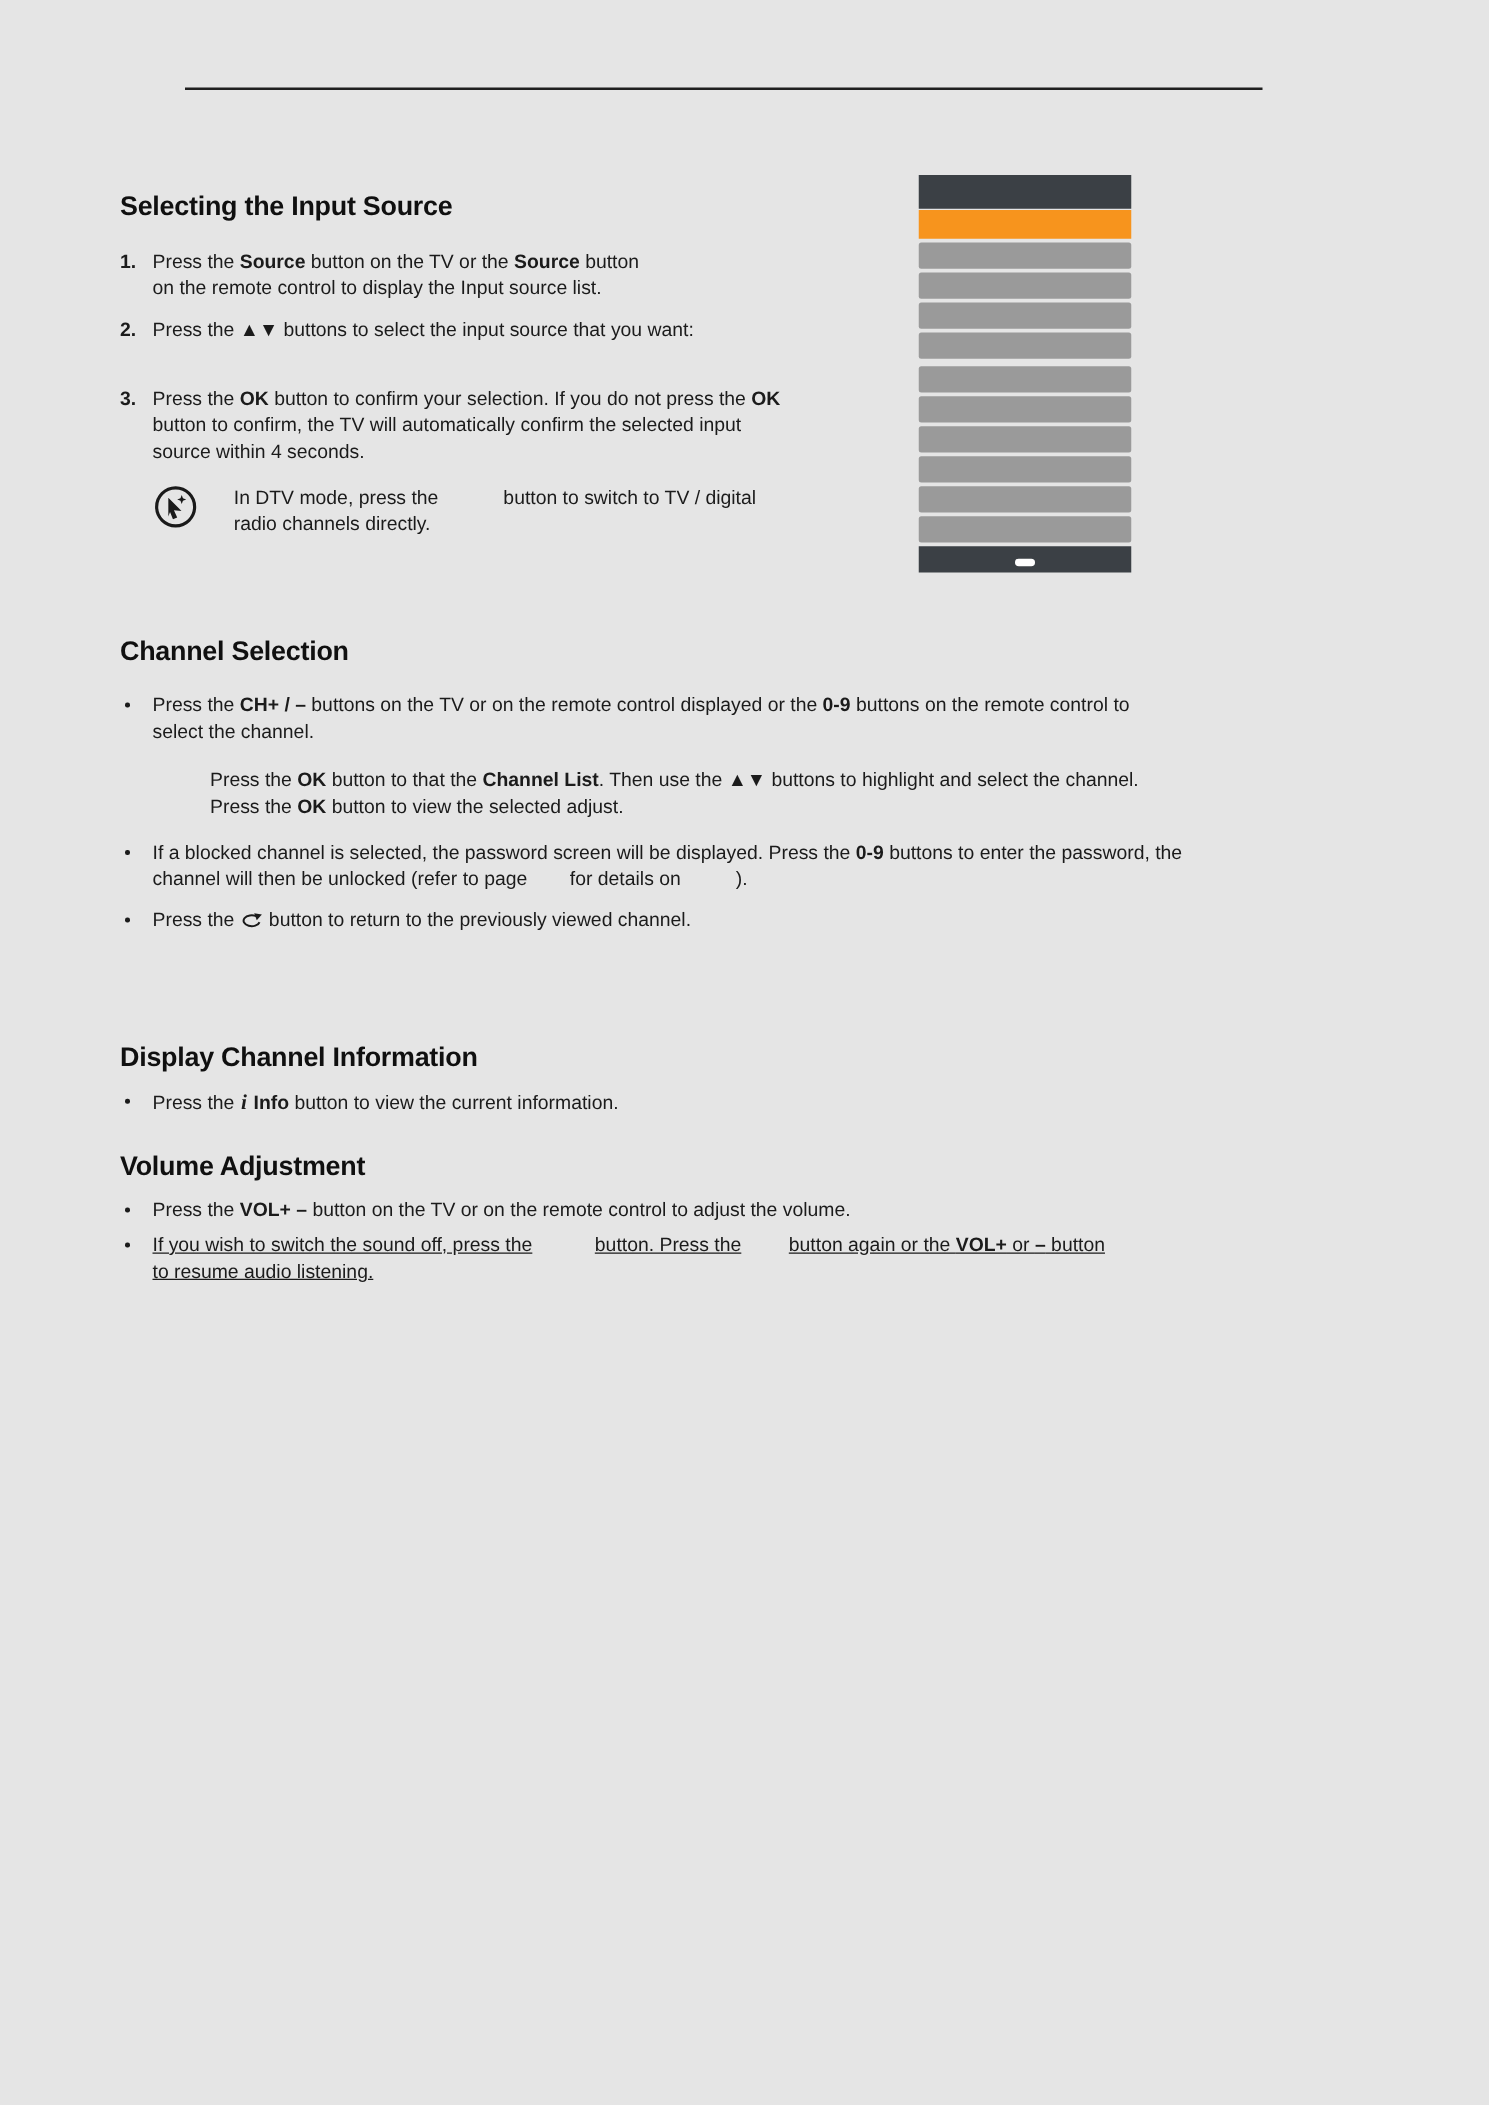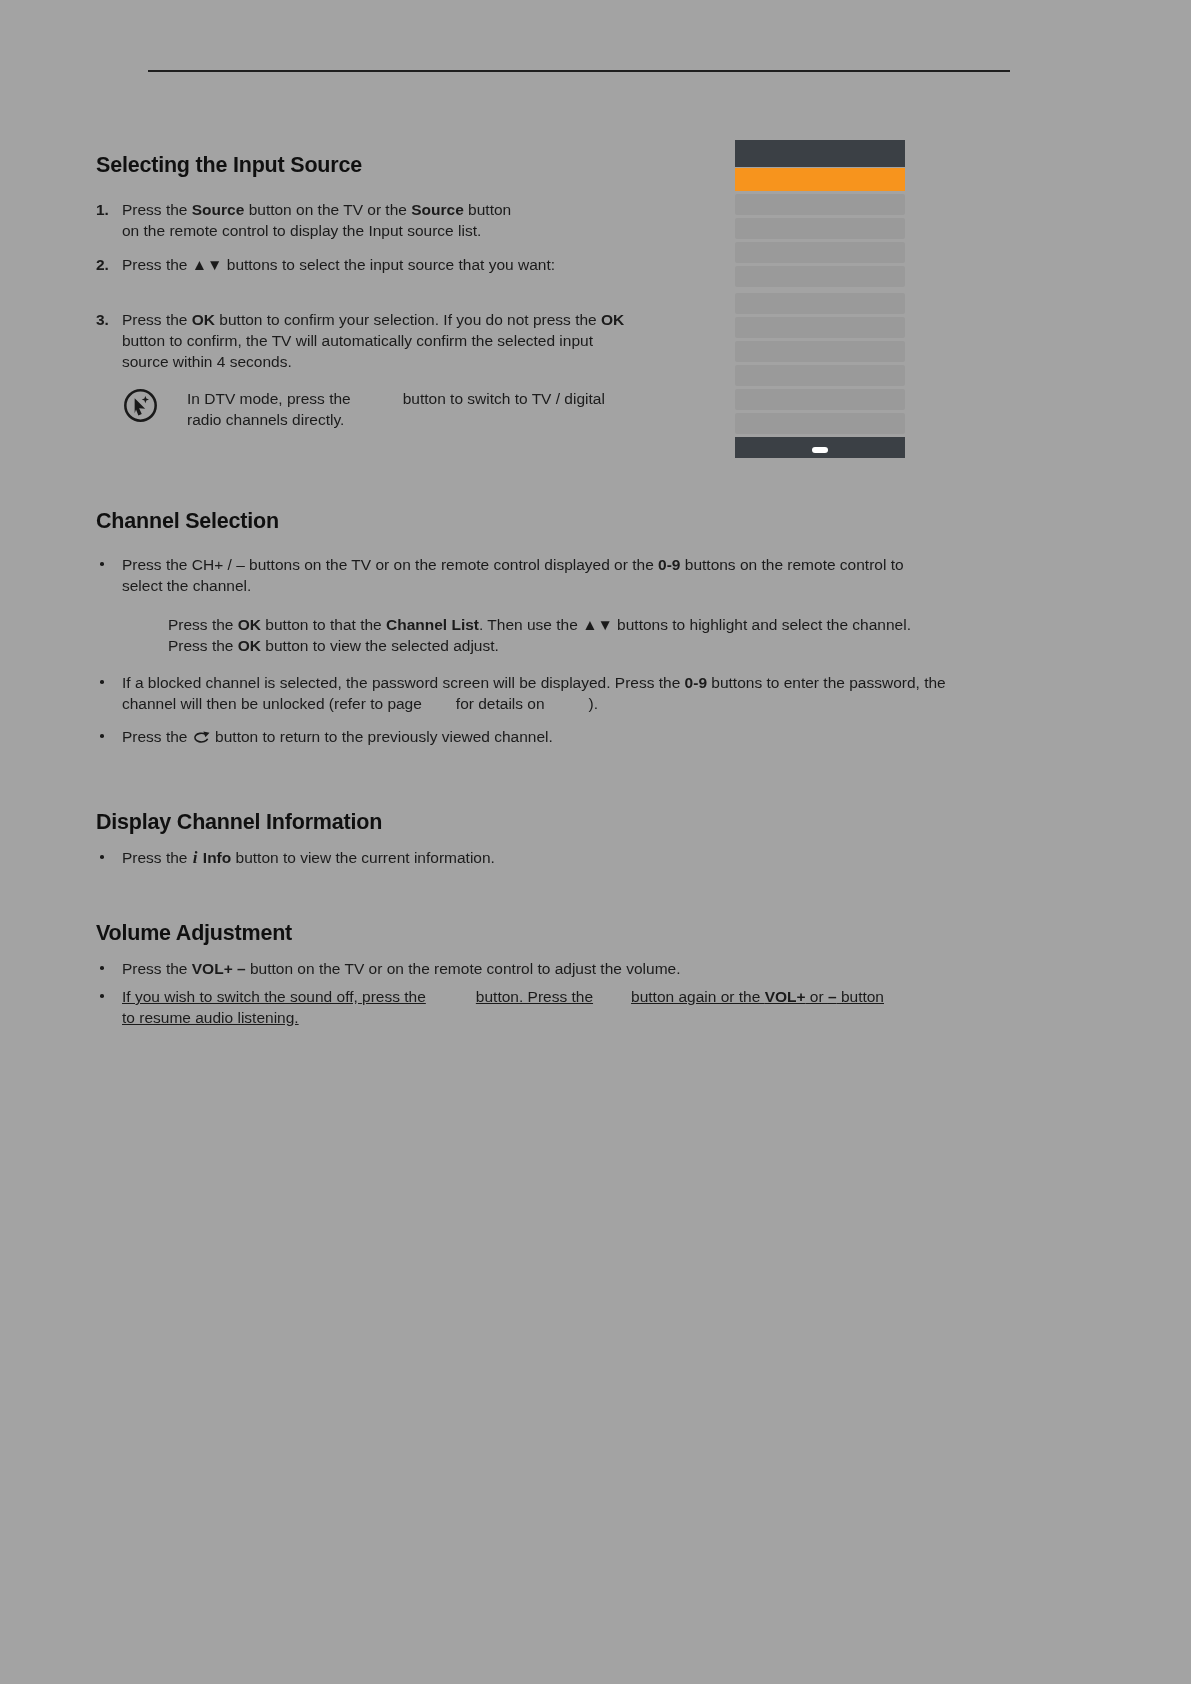--- a/index.html
+++ b/index.html
@@ -1,35 +1,35 @@
 <!DOCTYPE html>
 <html><head>
 <meta charset="utf-8">
 <style>
   html,body{margin:0;padding:0;background:#ffffff;}
   .page{
     position:relative;
     width:1191px;height:1684px;
-    background:#a3a3a3;
+    background:#e5e5e5;
     font-family:"Liberation Sans",sans-serif;
     color:#1b1b1b;
     font-size:15.5px;line-height:21px;
     overflow:hidden;
   }
   .top-rule{position:absolute;left:148px;top:70px;width:862px;height:2px;background:#1f1f1f;}
 
   h2.sec-title{
     margin:0;font-size:21.5px;line-height:26px;font-weight:bold;color:#101010;
     letter-spacing:-0.2px;
   }
 
   
   .sec-input{position:absolute;left:96px;top:152px;width:620px;}
   .sec-channel{position:absolute;left:96px;top:508px;width:900px;}
-  .sec-dispinfo{position:absolute;left:96px;top:809px;width:820px;}
+  .sec-dispinfo{position:absolute;left:96px;top:833px;width:820px;}
   .sec-volume{position:absolute;left:96px;top:920px;width:900px;}
 
   
   .steps{margin-top:21px;}
   .step{display:flex;margin-bottom:13px;}
   .step:nth-child(2){margin-bottom:34px;}
   .step-num{width:26px;font-weight:bold;flex:0 0 26px;}
   .step-body{flex:1;}
 
   
@@ -126,21 +126,21 @@
     </div>
   </div>
 
   <section class="sec-channel">
     <h2 class="sec-title">Channel Selection</h2>
 
     <div class="bullet">
       <span class="dot-col">
           <span class="dot"></span>
         </span>
-      <div class="bullet-text"><span>Press the </span><span style="font-weight: normal;">CH+ / –</span><span> buttons  on  the TV or on the remote control  displayed or the </span><span style="font-weight: bold;">0-9</span><span> buttons on the remote control to</span><br><span>select the channel.</span></div>
+      <div class="bullet-text"><span>Press the </span><span style="font-weight: bold;">CH+ / –</span><span> buttons  on  the TV or on the remote control  displayed or the </span><span style="font-weight: bold;">0-9</span><span> buttons on the remote control to</span><br><span>select the channel.</span></div>
     </div>
 
     <div class="alt-block">
       <div class="alt-body"><span>Press the </span><span style="font-weight: bold;">OK</span><span> button to that the </span><span style="font-weight: bold;">Channel List</span><span>. Then use the ▲▼ buttons to highlight and select the channel.</span><br><span>Press the </span><span style="font-weight: bold;">OK</span><span> button to view the selected adjust.</span></div>
     </div>
 
     <div class="bullet mid">
       <span class="dot-col">
           <span class="dot"></span>
         </span>

